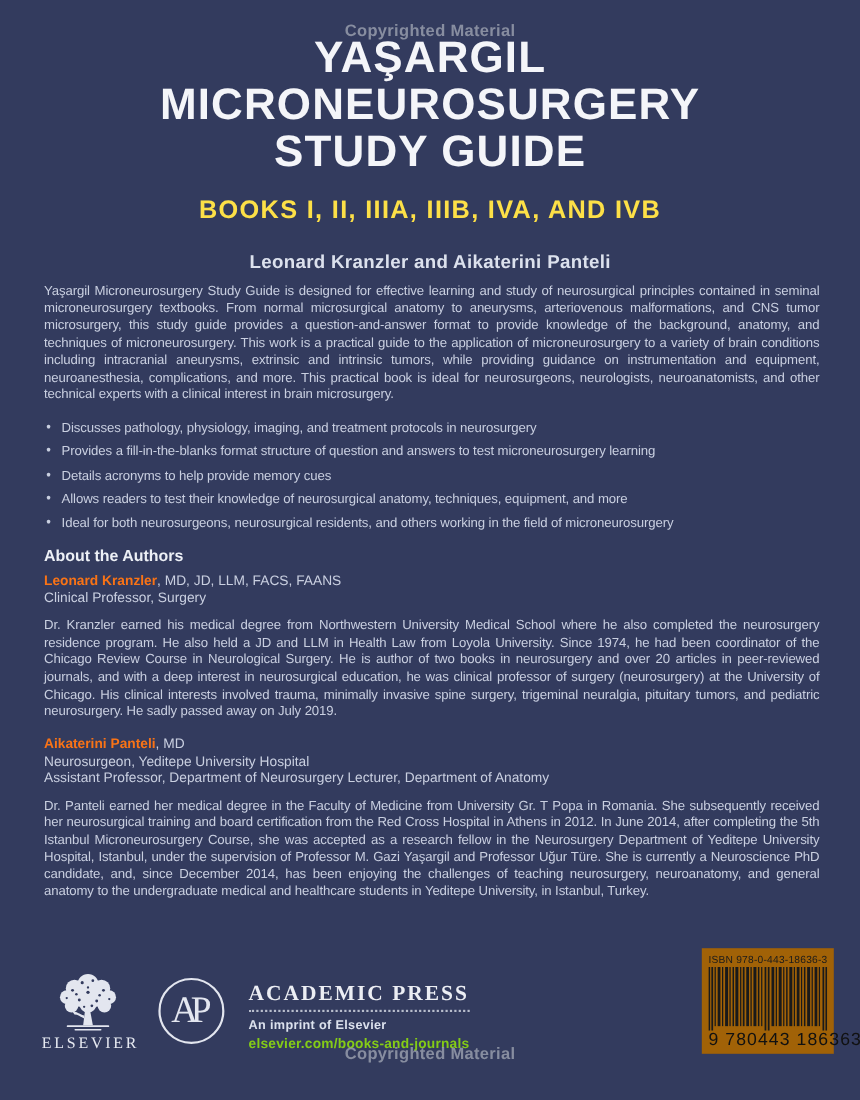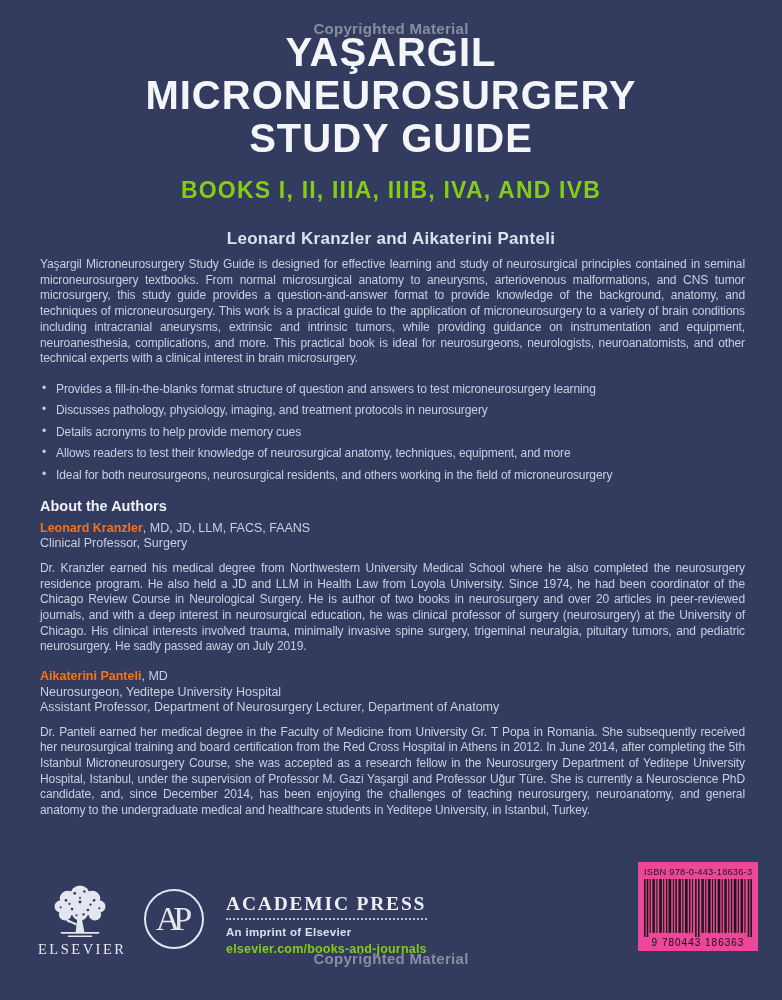--- a/index.html
+++ b/index.html
@@ -18,21 +18,21 @@
   }
   .watermark.top { top:20px; }
   .watermark.bottom { top:950px; }
 
   header { position:absolute; top:31px; left:0; right:0; text-align:center; z-index:2; }
   .title-line {
     color:#F4F5F9; font-weight:bold; font-size:40px; line-height:43px;
     letter-spacing:1px; margin:0;
   }
   .subtitle {
-    margin-top:17px; color:#84cc16; font-weight:bold; font-size:23px;
+    margin-top:17px; color:#fde047; font-weight:bold; font-size:23px;
     letter-spacing:1.2px;
   }
   .authors-line {
     margin-top:25px; color:#DCE1ED; font-weight:bold; font-size:17px;
     letter-spacing:0.3px;
   }
 
   main { position:absolute; top:257px; left:40px; right:37px; }
   .body-text {
     color:#C9CFE0; font-size:12px; line-height:15.7px;
@@ -78,29 +78,29 @@
   .ap-name {
     font-family:"Liberation Serif", serif; font-weight:bold; color:#ECEEF4;
     font-size:19.5px; letter-spacing:1.8px; white-space:nowrap;
   }
   .ap-rule { height:0; border-bottom:2px dotted rgba(230,233,241,0.75); margin:3px 0 6px 0; }
   .ap-tagline { color:#DCE1ED; font-weight:bold; font-size:11.5px; letter-spacing:0.3px; }
   .ap-url { color:#84cc16; font-weight:bold; font-size:12.5px; letter-spacing:0.2px; margin-top:4px; }
 
   .barcode-box {
     position:absolute; top:862px; right:24px; width:120px;
-    background:#ec4899; padding:5px 6px 3px 6px; box-sizing:border-box; z-index:2;margin-left:45px;
+    background:#a16207; padding:5px 6px 3px 6px; box-sizing:border-box; z-index:2;margin-left:45px;
   }
   .isbn-label {
     color:#1B1B1B; font-size:9.3px; text-align:center; letter-spacing:0.2px;
     white-space:nowrap;
   }
   .barcode-bars { display:block; width:100%; height:58px; margin-top:2px; }
   .isbn-digits {
-    color:#111; font-size:10px; text-align:center; letter-spacing:1px;
+    color:#111; font-size:16px; text-align:center; letter-spacing:1px;
     margin-top:0; white-space:nowrap;
   }
 </style>
 </head>
 <body>
 
 <div class="cover">
 
   <div class="watermark top">Copyrighted Material</div>
 
@@ -110,22 +110,22 @@
     <h1 class="title-line">STUDY GUIDE</h1>
     <div class="subtitle">BOOKS I, II, IIIA, IIIB, IVA, AND IVB</div>
     <div class="authors-line">Leonard Kranzler and Aikaterini Panteli</div>
   </header>
 
   <main>
     <p class="body-text">Yaşargil Microneurosurgery Study Guide is designed for effective learning and study of neurosurgical principles contained in seminal microneurosurgery textbooks. From normal microsurgical anatomy to aneurysms, arteriovenous malformations, and CNS tumor microsurgery, this study guide provides a question-and-answer format to provide knowledge of the background, anatomy, and techniques of microneurosurgery. This work is a practical guide to the application of microneurosurgery to a variety of brain conditions including intracranial aneurysms, extrinsic and intrinsic tumors, while providing guidance on instrumentation and equipment, neuroanesthesia, complications, and more. This practical book is ideal for neurosurgeons, neurologists, neuroanatomists, and other technical experts with a clinical interest in brain microsurgery.</p>
 
     <section class="key-features">
       <ul>
+        <li>Discusses pathology, physiology, imaging, and treatment protocols in neurosurgery</li>
         <li>Provides a fill-in-the-blanks format structure of question and answers to test microneurosurgery learning</li>
-        <li>Discusses pathology, physiology, imaging, and treatment protocols in neurosurgery</li>
         <li>Details acronyms to help provide memory cues</li>
         <li>Allows readers to test their knowledge of neurosurgical anatomy, techniques, equipment, and more</li>
         <li>Ideal for both neurosurgeons, neurosurgical residents, and others working in the field of microneurosurgery</li>
       </ul>
     </section>
 
     <section class="about">
       <h2 class="section-heading">About the Authors</h2>
 
       <div>

